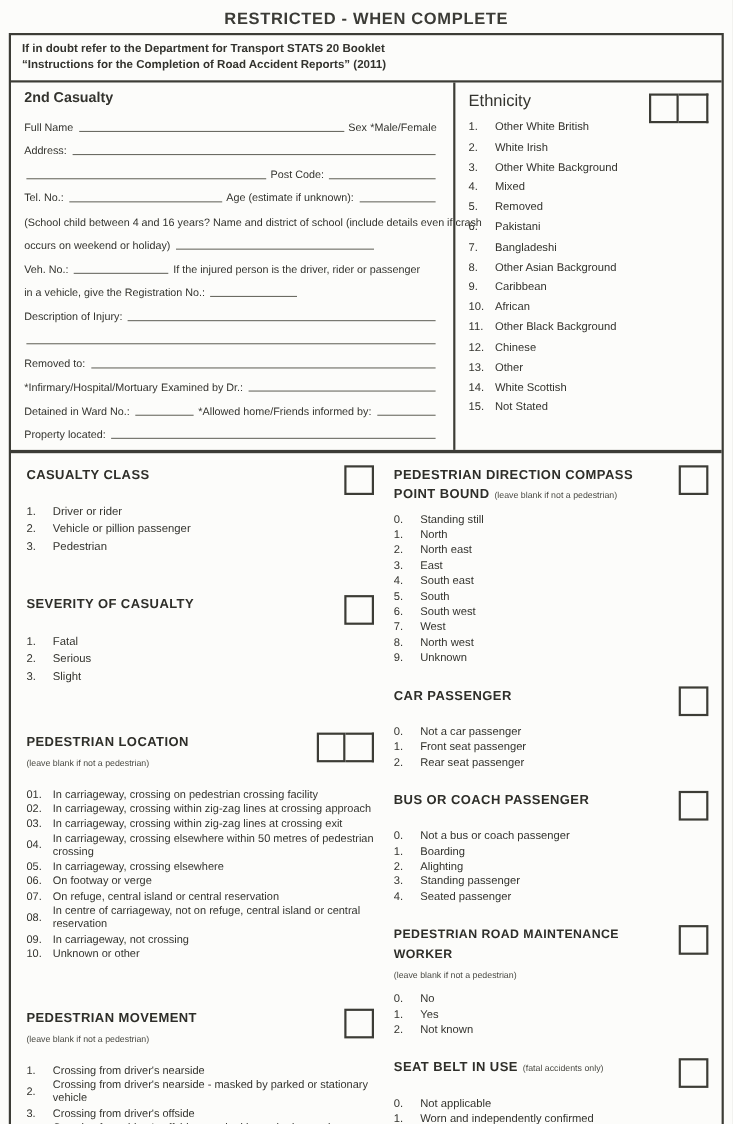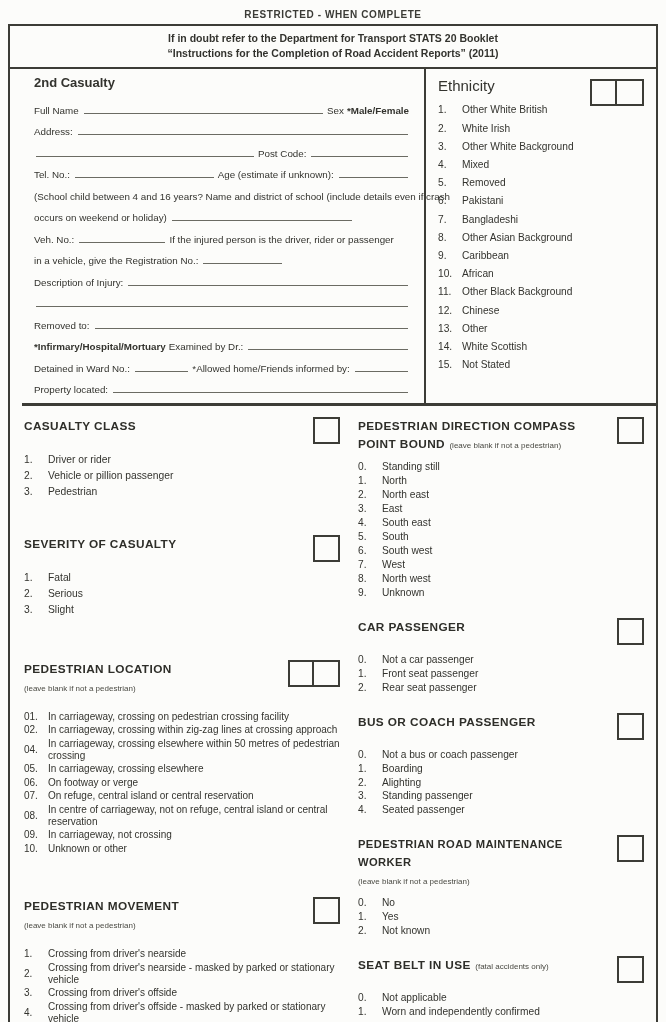--- a/index.html
+++ b/index.html
@@ -1,38 +1,38 @@
 <!DOCTYPE html>
 <html><head>
 <meta charset="utf-8">
 <style>
   * { box-sizing: border-box; margin: 0; padding: 0; }
   html, body { background: #e9e9e7; }
   body { width: 666px; height: 1022px; font-family: "Liberation Sans", sans-serif; color: #33332e; }
   .page { width: 666px; height: 1022px; background: #fcfcfa; position: relative; overflow: hidden; }
 
-  .banner { text-align: center; font-weight: bold; font-size: 10px; letter-spacing: .6px; color: #3b3b36; }
+  .banner { text-align: center; font-weight: bold; font-size: 15px; letter-spacing: .6px; color: #3b3b36; }
   .banner.top { padding-top: 9px; }
 
   .outer { margin: 4px 8px 0 8px; border: 2px solid #3c3c36; background: #fcfcfa; position: relative; }
 
   
-  .instr { border-bottom: 2px solid #3c3c36; text-align: center; padding: 5px 10px 6px; }
+  .instr { border-bottom: 2px solid #3c3c36; text-align: left; padding: 5px 10px 6px; }
   .instr div { font-weight: bold; font-size: 10.5px; color: #33332e; line-height: 1.45; }
 
   
-  .topsec { display: flex; border-bottom: 3px solid #3c3c36; margin-left: 12px; }
+  .topsec { display: flex; border-bottom: 3px solid #3c3c36; }
   .cas { width: 402px; padding: 6px 12px 8px 12px; }
   .eth { flex: 1; border-left: 2px solid #3c3c36; padding: 8px 10px 8px 12px; position: relative; }
 
   .cas-title { font-weight: bold; font-size: 13px; margin-bottom: 4px; }
   .frow { display: flex; align-items: flex-end; font-size: 9.8px; height: 21.5px; white-space: nowrap; }
   .frow .lbl { padding-right: 3px; }
   .frow .b { flex: 1; border-bottom: 1.2px solid #6b6b63; min-width: 10px; margin: 0 4px 2px 2px; }
-  .frow .bold { font-weight: bold; }
+  .frow .bold { font-weight: normal; }
   .wraplbl { font-size: 9.8px; height: 21.5px; display: flex; align-items: flex-end; white-space: nowrap; }
 
   .eth-title { font-size: 15px; margin-bottom: 10px; }
   .dblbox { position: absolute; top: 10px; right: 12px; display: flex; }
   .dblbox .cell { width: 27px; height: 27px; border: 2px solid #3c3c36; }
   .dblbox .cell + .cell { border-left: none; }
 
   .olist { list-style: none; }
   .olist li { display: flex; font-size: 10px; }
   .olist .num { flex: 0 0 24px; }
@@ -300,20 +300,24 @@
           <ul class="olist list-tight">
               <li>
                 <span class="num">01.</span>
                 <span class="itext">In carriageway, crossing on pedestrian crossing facility</span>
               </li>
               <li>
                 <span class="num">02.</span>
                 <span class="itext">In carriageway, crossing within zig-zag lines at crossing approach</span>
               </li>
               <li>
+                <span class="num">03.</span>
+                <span class="itext">In carriageway, crossing within zig-zag lines at crossing exit</span>
+              </li>
+              <li>
                 <span class="num">04.</span>
                 <span class="itext">In carriageway, crossing elsewhere within 50 metres of pedestrian crossing</span>
               </li>
               <li>
                 <span class="num">05.</span>
                 <span class="itext">In carriageway, crossing elsewhere</span>
               </li>
               <li>
                 <span class="num">06.</span>
                 <span class="itext">On footway or verge</span>

